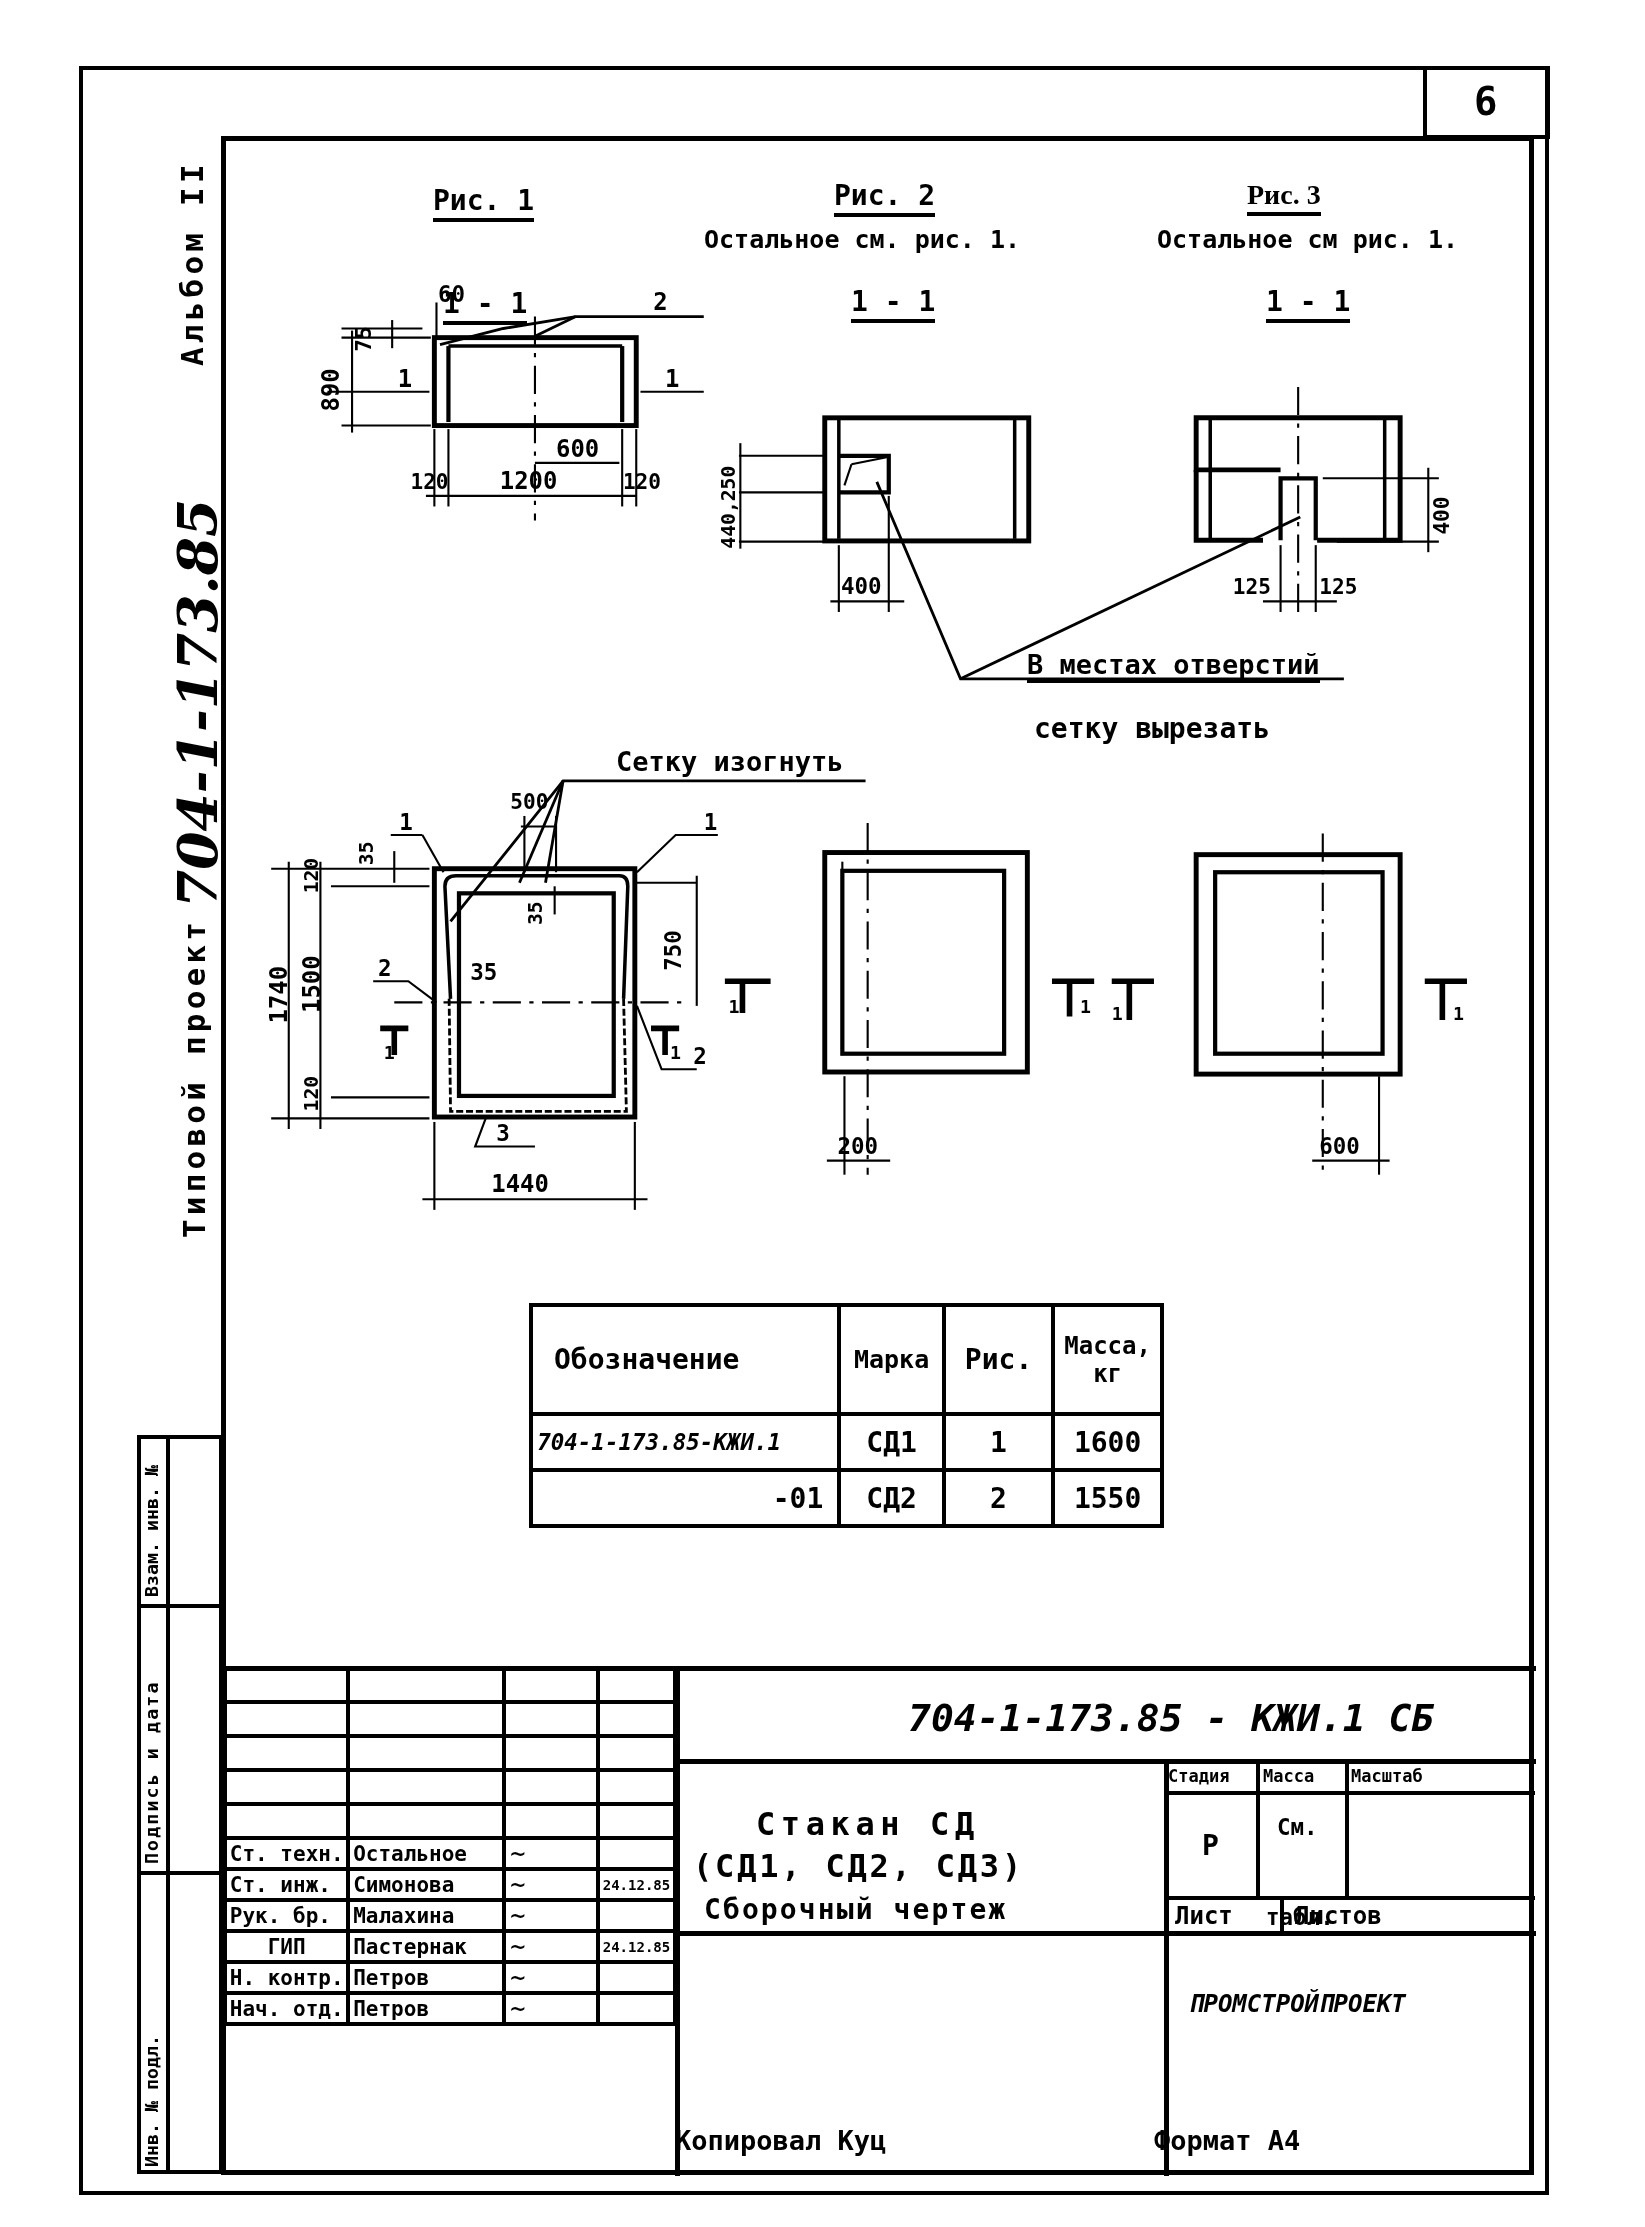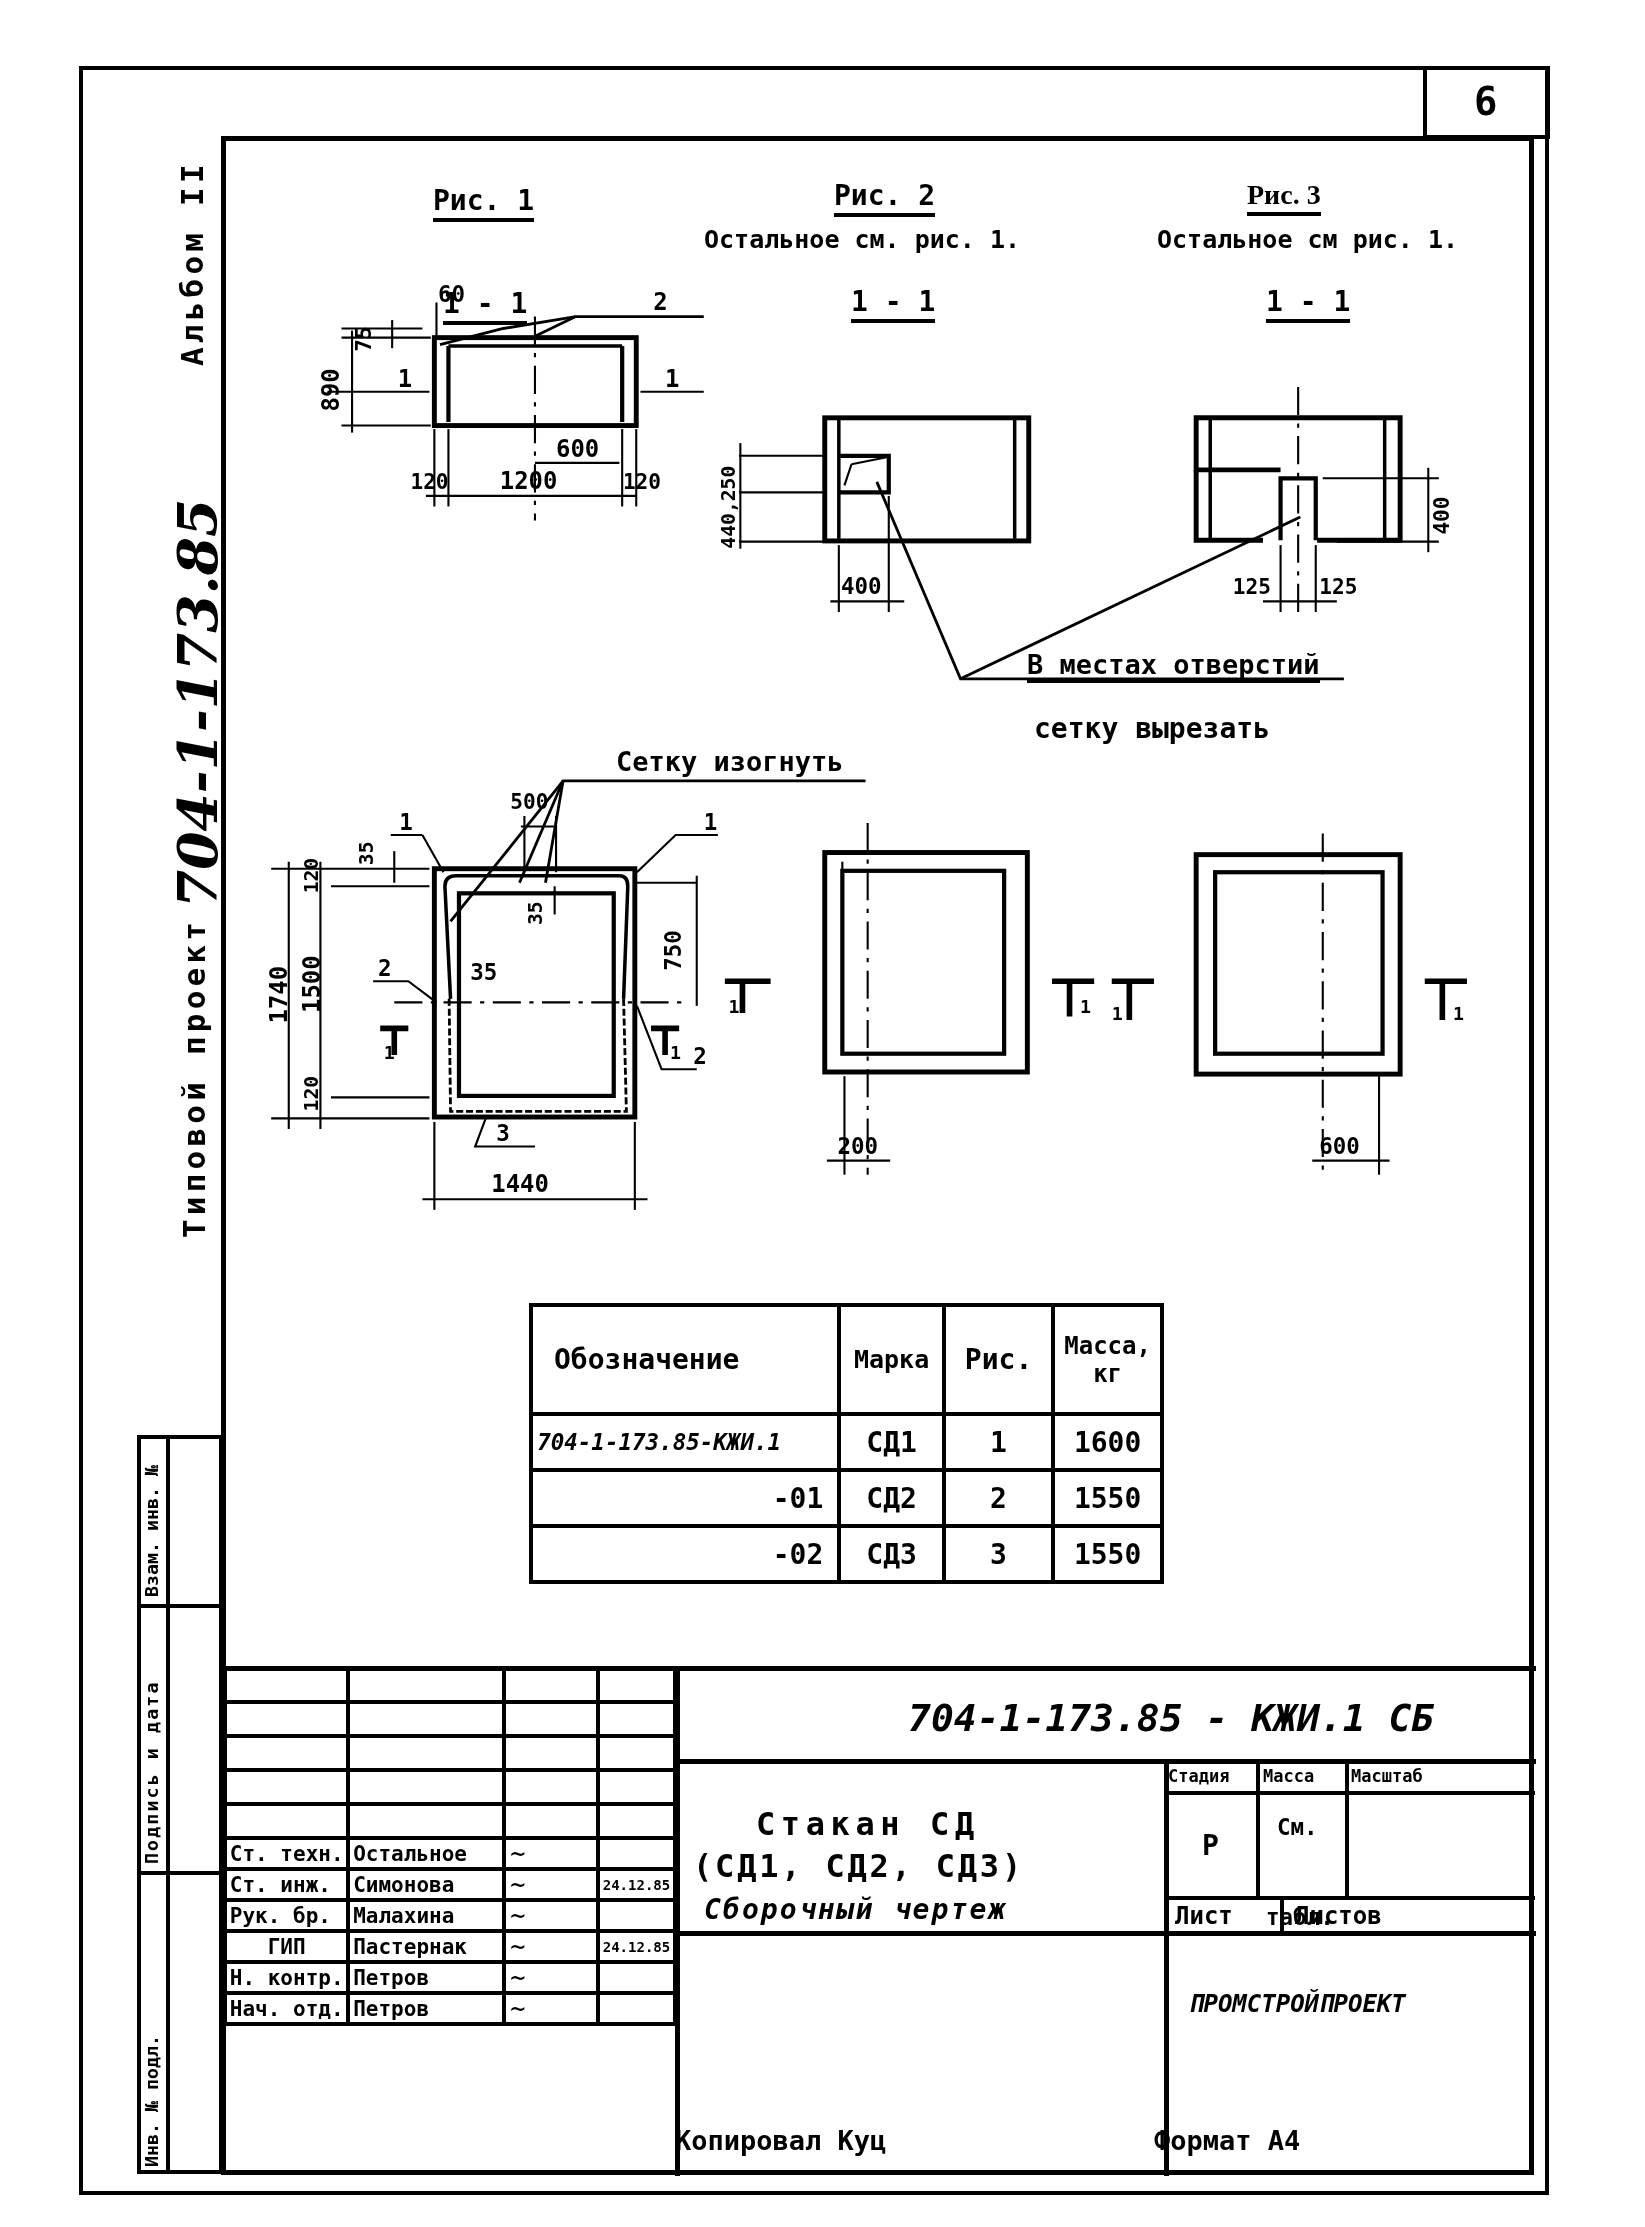--- a/index.html
+++ b/index.html
@@ -234,26 +234,20 @@
     <td>СД1</td>
     <td>1</td>
     <td>1600</td>
   </tr>
   <tr style="height:56px;">
     <td style="text-align:right;padding-right:14px;">-01</td>
     <td>СД2</td>
     <td>2</td>
     <td>1550</td>
   </tr>
-  <tr style="height:56px;">
-    <td style="text-align:right;padding-right:14px;">-02</td>
-    <td>СД3</td>
-    <td>3</td>
-    <td>1550</td>
-  </tr>
 </tbody>
   </table>
 
 <div class="hl" style="left:223px;top:1666px;width:1313px;height:4.9px;"></div>
 <table class="tb" style="left:223px;top:1666px;width:454px;">
   <colgroup>
       <col style="width:121px">
       <col style="width:160px">
       <col style="width:102px">
       <col style="width:70px">
@@ -326,21 +320,21 @@
         <td style="font-size:14px;"></td>
       </tr>
 </tbody>
   </table>
 
 <div class="hl" style="left:675px;top:1666px;width:4.9px;height:510px;"></div>
 <div class="t" style="left:908px;top:1696px;font-size:38px;font-style:italic;">704-1-173.85 - КЖИ.1 СБ</div>
 <div class="hl" style="left:675px;top:1759px;width:861px;height:4.9px;"></div>
 <div class="t" style="left:756px;top:1805px;font-size:32px;letter-spacing:5.6px;">Стакан СД</div>
 <div class="t" style="left:693px;top:1847px;font-size:32px;letter-spacing:2.8px;">(СД1, СД2, СД3)</div>
-<div class="t" style="left:704px;top:1893px;font-size:28px;letter-spacing:2.1px;font-style:italic;">Сборочный чертеж</div>
+<div class="t" style="left:704px;top:1893px;font-size:28px;letter-spacing:2.1px;">Сборочный чертеж</div>
 <div class="hl" style="left:675px;top:1931px;width:861px;height:4.9px;"></div>
 <div class="hl" style="left:1164px;top:1759px;width:4.9px;height:417px;"></div>
 
 <div class="hl" style="left:1164px;top:1791px;width:371px;height:4.2px;"></div>
 <div class="hl" style="left:1164px;top:1896px;width:371px;height:4.2px;"></div>
 <div class="hl" style="left:1256px;top:1759px;width:4.2px;height:139px;"></div>
 <div class="hl" style="left:1345px;top:1759px;width:4.2px;height:139px;"></div>
 <div class="hl" style="left:1280px;top:1898px;width:4.2px;height:35px;"></div>
 <div class="t" style="left:1168px;top:1766px;font-size:17px;">Стадия</div>
 <div class="t" style="left:1263px;top:1766px;font-size:17px;">Масса</div>

